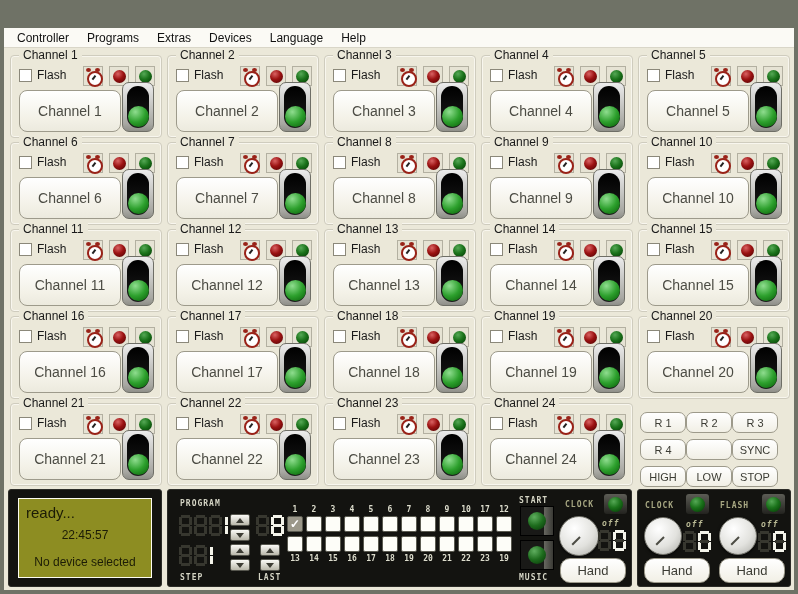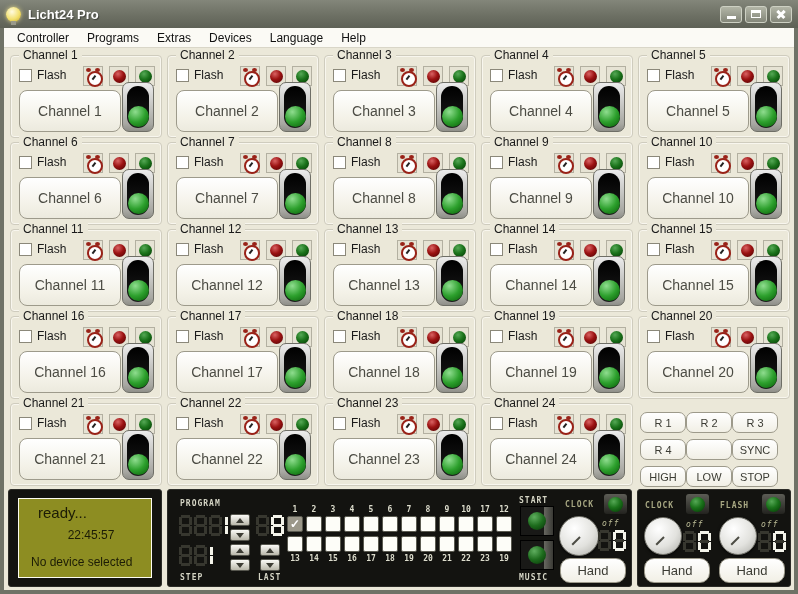--- a/index.html
+++ b/index.html
@@ -73,30 +73,30 @@
     background: linear-gradient(180deg, #ffffff, #f1efe5); font-family: "Liberation Sans", sans-serif; }
 
   
   .panel { position: absolute; top: 441px; height: 98px; background: #131310;
     border: 1px solid #2c2c28; border-radius: 3px; }
   .panel-lcd  { left: 4px;  width: 154px; }
   .panel-ctrl { left: 163px; width: 465px; }
   .panel-aux  { left: 633px; width: 154px; }
 
   .lcd { position: absolute; left: 9px; top: 8px; right: 9px; bottom: 8px;
-    background: #8d8d22; border: 1px solid #fdfdf2; color: #1c1c06; padding-left: 12px; }
+    background: #8d8d22; border: 1px solid #fdfdf2; color: #1c1c06; }
   .lcd-ready { font-size: 15px; padding: 5px 0 0 7px; }
   .lcd-time { font-size: 12px; text-align: center; margin-top: 7px; }
-  .lcd-dev { font-size: 12px; text-align: left; margin-top: 13px; }
+  .lcd-dev { font-size: 12px; text-align: center; margin-top: 13px; }
 
   .plabel { position: absolute; font-family: "DejaVu Sans Mono", monospace; font-size: 8px;
     font-weight: bold; letter-spacing: 1px; color: #d4d4c4; }
   .plabel.dim { color: #a8a883; }
   .off-lbl { position: absolute; font-family: "DejaVu Sans Mono", monospace; font-size: 8px;
-    font-style: italic; font-weight: normal; color: #b9b994; letter-spacing: 1px; }
+    font-style: italic; font-weight: bold; color: #b9b994; letter-spacing: 1px; }
 
   .segdisp { position: absolute; display: flex; gap: 2px; }
   .dg { position: relative; width: 13px; height: 21px; }
   .dg.nw { width: 5px; }
   .sg { position: absolute; background: #37372f; }
   .sg.lit { background: #f4f4ea; }
   .sg-a { left:2px; right:2px; top:0; height:3px; }
   .sg-b { right:0; top:2px; width:3px; height:8px; }
   .sg-c { right:0; bottom:2px; width:3px; height:8px; }
   .sg-d { left:2px; right:2px; bottom:0; height:3px; }
@@ -139,35 +139,20 @@
 
   .handbtn { position: absolute; height: 25px; border: 1px solid #9d9a8b; border-radius: 10px;
     background: linear-gradient(180deg, #ffffff, #f1efe5); font-size: 13px; color: #3c3c34;
     font-family: "Liberation Sans", sans-serif; }
 </style>
 </head>
 <body>
 
 <div class="window">
 
-  <div class="titlebar">
-    <span class="bulb"></span>
-    <span class="title-text">Licht24 Pro</span>
-    <span class="win-controls">
-      <span class="wbtn">
-          <span class="g-min"></span>
-        </span>
-      <span class="wbtn">
-          <span class="g-max"></span>
-        </span>
-      <span class="wbtn">
-          <span class="g-close"></span>
-        </span>
-    </span>
-  </div>
 
   <div class="menubar">
     <span class="menu-item">Controller</span>
     <span class="menu-item">Programs</span>
     <span class="menu-item">Extras</span>
     <span class="menu-item">Devices</span>
     <span class="menu-item">Language</span>
     <span class="menu-item">Help</span>
   </div>
 

